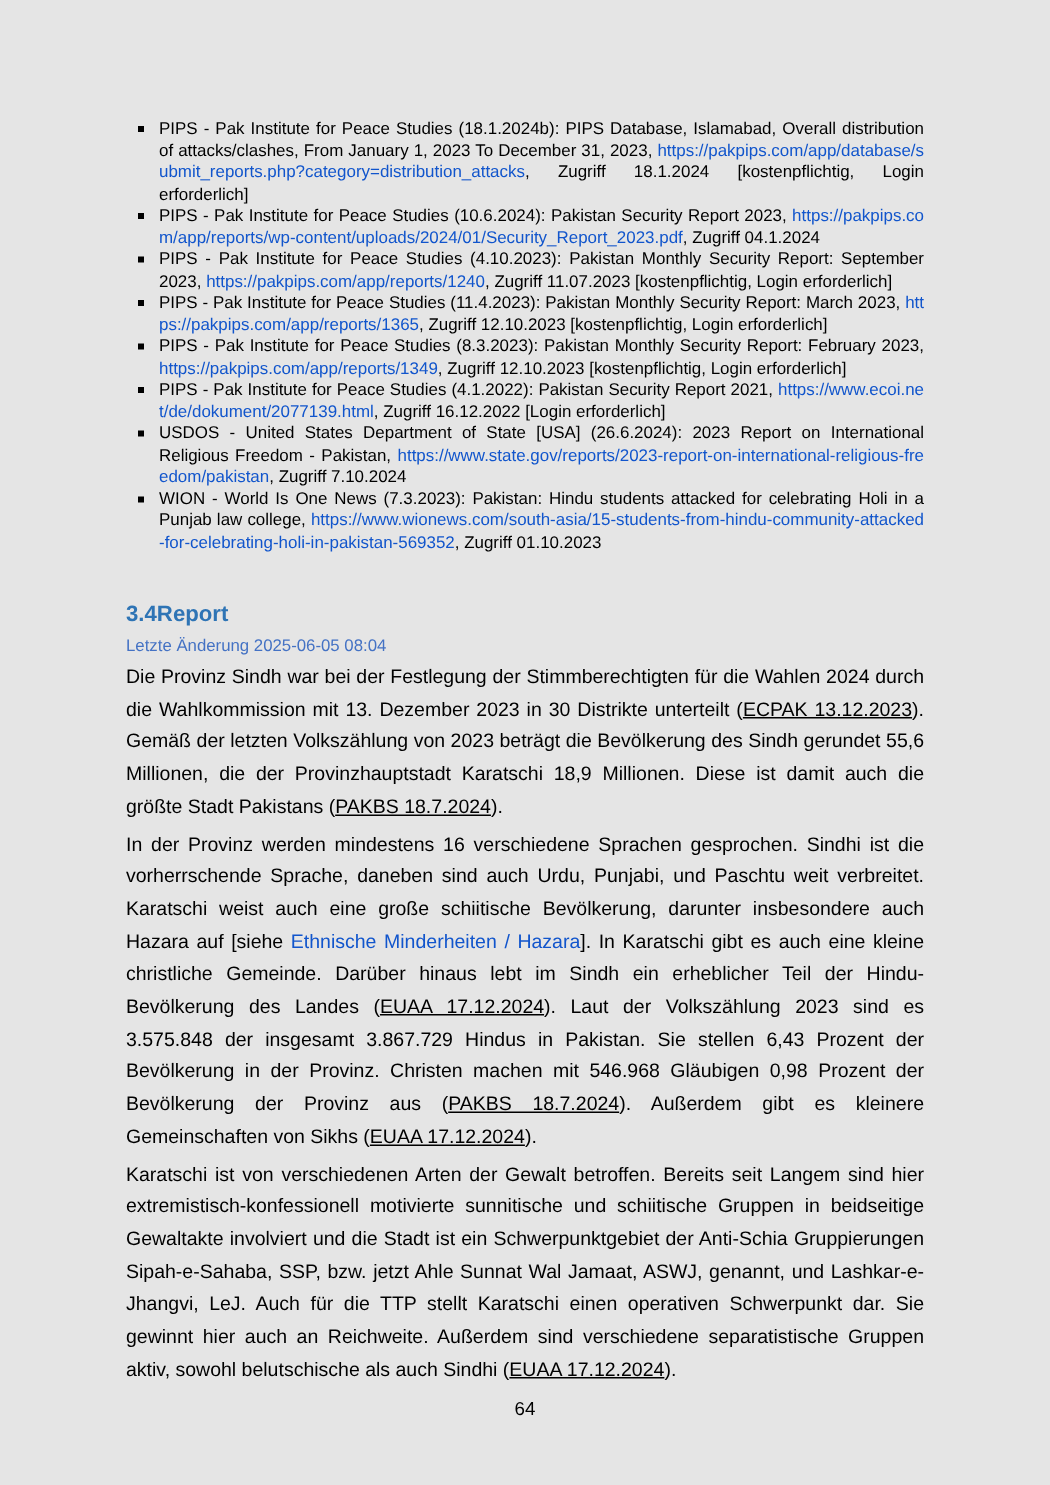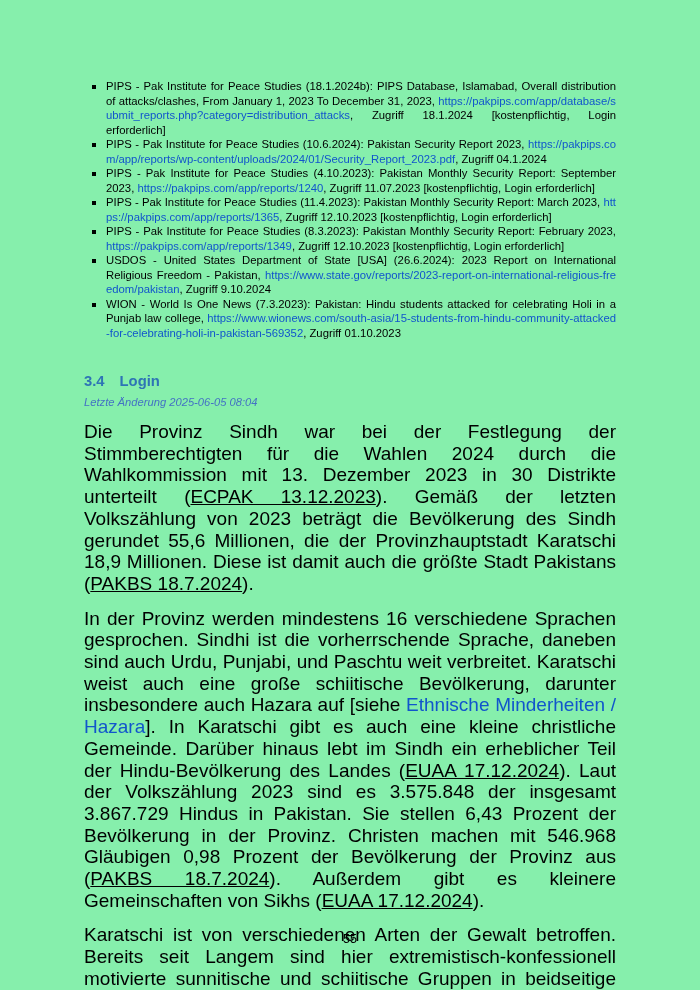--- a/index.html
+++ b/index.html
@@ -11,21 +11,21 @@
   }
   :root {
     --link: #1155CC;
     --heading: #2E74B5;
     --meta: #4472C4;
   }
   .page {
     position: relative;
     width: 700px; height: 990px;
     overflow: hidden;
-    background: #86efac;
+    background: #e5e5e5;
   }
   .content { padding: 79px 84px 0 84px; }
 
   
   .refs { list-style: none; margin: 0; padding: 0 0 0 8px; }
   .refs li {
     display: flex;
     align-items: flex-start;
     font-size: 11.3px;
     line-height: 14.5px;
@@ -47,32 +47,31 @@
 
   .link { color: var(--link); text-decoration: none; cursor: pointer; }
   .cite { color: #000; text-decoration: underline; cursor: pointer; }
 
   .section-heading {
     margin: 33px 0 0 0;
     font-size: 14.8px;
     font-weight: bold;
     color: var(--heading);
   }
-  .section-heading .num { margin-right: 15px; }
+  .section-heading .num { }
 
   .meta-line {
     margin-top: 7px;
     font-size: 11.2px;
     color: var(--meta);
-    font-style: italic;
   }
 
   .body-para {
-    margin: 13px 0 0 0;
-    font-size: 19px;
+    margin: 3px 0 0 0;
+    font-size: 13px;
     line-height: 21.7px;
     text-align: justify;
     hyphens: auto;
   }
 
   .page-number {
     position: absolute;
     bottom: 44px; left: 0;
     width: 100%;
     text-align: center;
@@ -102,34 +101,38 @@
         <li>
           <span class="bullet"></span>
           <span class="ref-text"><span>PIPS - Pak Institute for Peace Studies (11.4.2023): Pakistan Monthly Security Report: March 2023, </span><span class="link">https://pakpips.com/app/reports/1365</span><span>, Zugriff 12.10.2023 [kostenpflichtig, Login erforderlich]</span></span>
         </li>
         <li>
           <span class="bullet"></span>
           <span class="ref-text"><span>PIPS - Pak Institute for Peace Studies (8.3.2023): Pakistan Monthly Security Report: February 2023, </span><span class="link">https://pakpips.com/app/reports/1349</span><span>, Zugriff 12.10.2023 [kostenpflichtig, Login erforderlich]</span></span>
         </li>
         <li>
           <span class="bullet"></span>
-          <span class="ref-text"><span>USDOS - United States Department of State [USA] (26.6.2024): 2023 Report on International Religious Freedom - Pakistan, </span><span class="link">https://www.state.gov/reports/2023-report-on-international-religious-freedom/pakistan</span><span>, Zugriff 9.10.2024</span></span>
+          <span class="ref-text"><span>PIPS - Pak Institute for Peace Studies (4.1.2022): Pakistan Security Report 2021, </span><span class="link">https://www.ecoi.net/de/dokument/2077139.html</span><span>, Zugriff 16.12.2022 [Login erforderlich]</span></span>
+        </li>
+        <li>
+          <span class="bullet"></span>
+          <span class="ref-text"><span>USDOS - United States Department of State [USA] (26.6.2024): 2023 Report on International Religious Freedom - Pakistan, </span><span class="link">https://www.state.gov/reports/2023-report-on-international-religious-freedom/pakistan</span><span>, Zugriff 7.10.2024</span></span>
         </li>
         <li>
           <span class="bullet"></span>
           <span class="ref-text"><span>WION - World Is One News (7.3.2023): Pakistan: Hindu students attacked for celebrating Holi in a Punjab law college, </span><span class="link">https://www.wionews.com/south-asia/15-students-from-hindu-community-attacked-for-celebrating-holi-in-pakistan-569352</span><span>, Zugriff 01.10.2023</span></span>
         </li>
       </ul>
 
     <h2 class="section-heading">
-      <span class="num">3.4</span><span>Login</span>
+      <span class="num">3.4</span><span>Report</span>
     </h2>
 
     <div class="meta-line">Letzte Änderung 2025-06-05 08:04</div>
 
     <p class="body-para"><span>Die Provinz Sindh war bei der Festlegung der Stimmberechtigten für die Wahlen 2024 durch die Wahlkommission mit 13. Dezember 2023 in 30 Distrikte unterteilt (</span><span class="cite">ECPAK 13.12.2023</span><span>). Gemäß der letzten Volkszählung von 2023 beträgt die Bevölkerung des Sindh gerundet 55,6 Millionen, die der Provinzhauptstadt Karatschi 18,9 Millionen. Diese ist damit auch die größte Stadt Pakistans (</span><span class="cite">PAKBS 18.7.2024</span><span>).</span></p>
     <p class="body-para"><span>In der Provinz werden mindestens 16 verschiedene Sprachen gesprochen. Sindhi ist die vorherrschende Sprache, daneben sind auch Urdu, Punjabi, und Paschtu weit verbreitet. Karatschi weist auch eine große schiitische Bevölkerung, darunter insbesondere auch Hazara auf [siehe </span><span class="link">Ethnische Minderheiten / Hazara</span><span>]. In Karatschi gibt es auch eine kleine christliche Gemeinde. Darüber hinaus lebt im Sindh ein erheblicher Teil der Hindu-Bevölkerung des Landes (</span><span class="cite">EUAA 17.12.2024</span><span>). Laut der Volkszählung 2023 sind es 3.575.848 der insgesamt 3.867.729 Hindus in Pakistan. Sie stellen 6,43 Prozent der Bevölkerung in der Provinz. Christen machen mit 546.968 Gläubigen 0,98 Prozent der Bevölkerung der Provinz aus (</span><span class="cite">PAKBS 18.7.2024</span><span>). Außerdem gibt es kleinere Gemeinschaften von Sikhs (</span><span class="cite">EUAA 17.12.2024</span><span>).</span></p>
     <p class="body-para"><span>Karatschi ist von verschiedenen Arten der Gewalt betroffen. Bereits seit Langem sind hier extremistisch-konfessionell motivierte sunnitische und schiitische Gruppen in beidseitige Gewaltakte involviert und die Stadt ist ein Schwerpunktgebiet der Anti-Schia Gruppierungen Sipah-e-Sahaba, SSP, bzw. jetzt Ahle Sunnat Wal Jamaat, ASWJ, genannt, und Lashkar-e-Jhangvi, LeJ. Auch für die TTP stellt Karatschi einen operativen Schwerpunkt dar. Sie gewinnt hier auch an Reichweite. Außerdem sind verschiedene separatistische Gruppen aktiv, sowohl belutschische als auch Sindhi (</span><span class="cite">EUAA 17.12.2024</span><span>).</span></p>
 
   </div>
 
-  <div class="page-number">55</div>
+  <div class="page-number">64</div>
 </div>
 
 </body></html>

